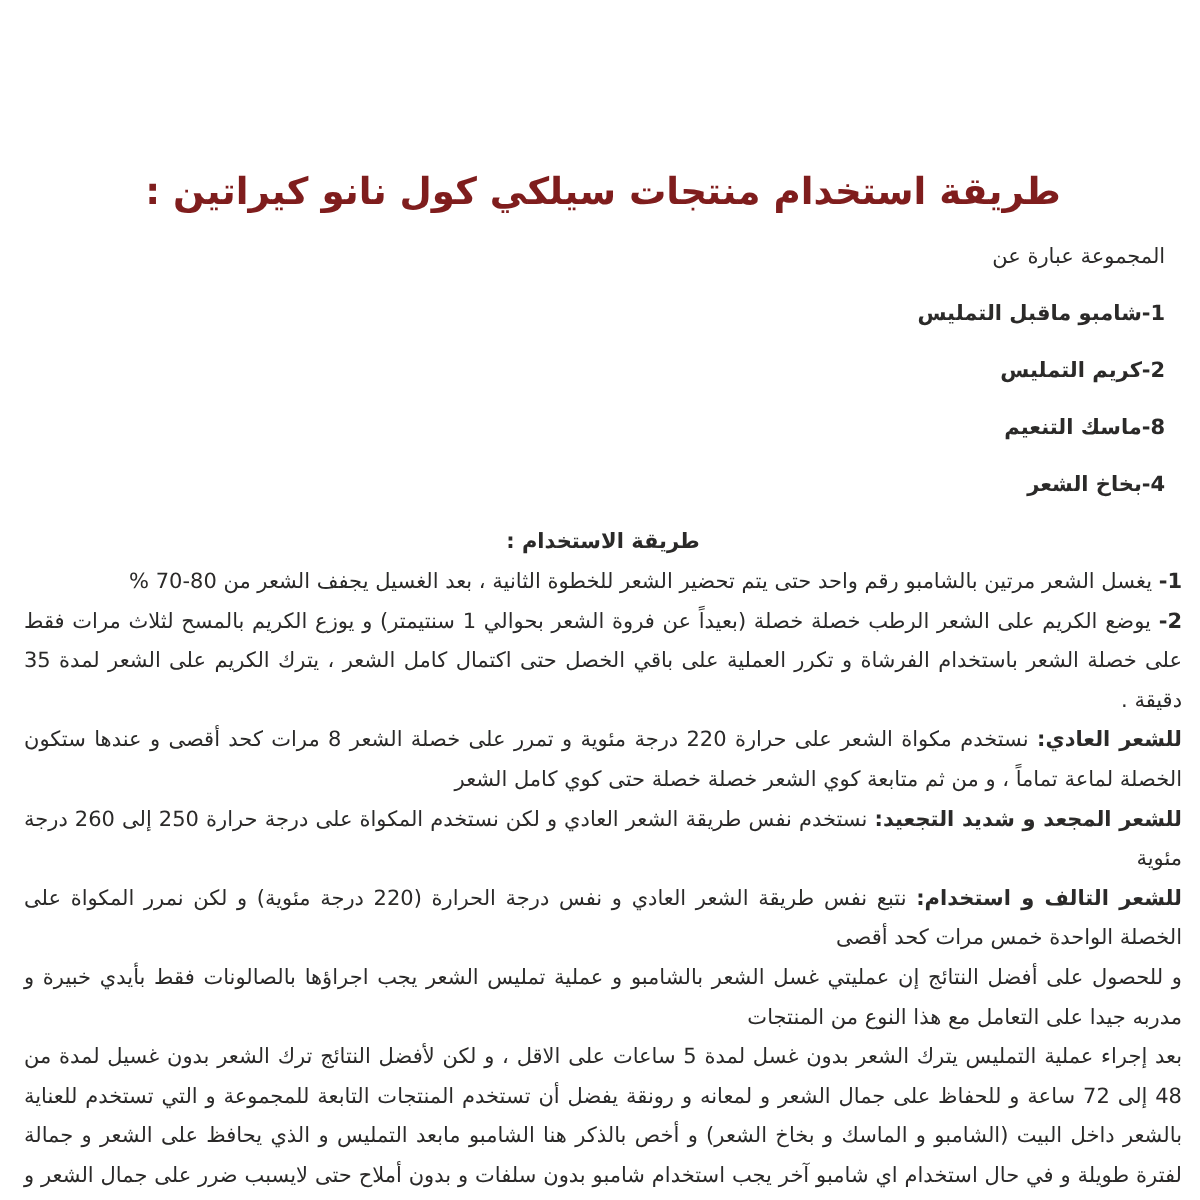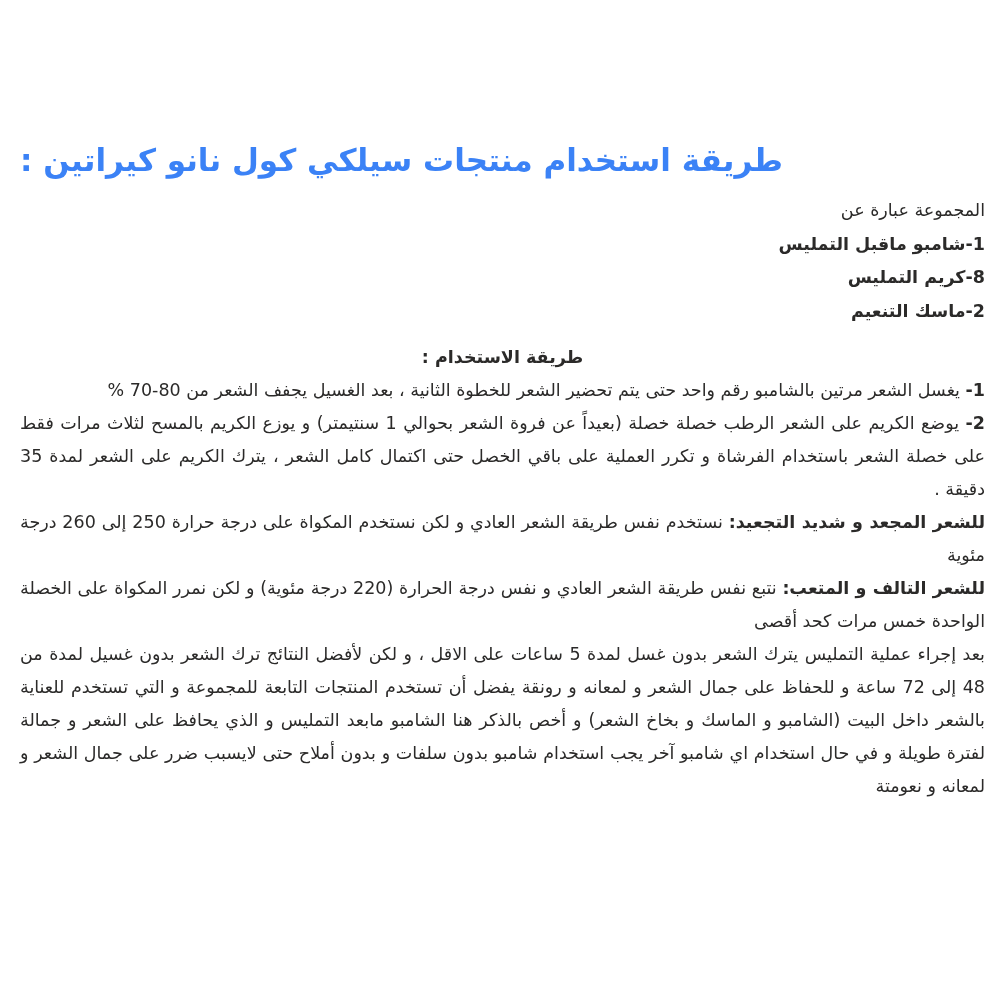--- a/index.html
+++ b/index.html
@@ -19,25 +19,25 @@
     box-sizing: border-box;
     width: 1000px;
     height: 1000px;
     padding: 136px 15px 0 20px;
   }
   .title {
     margin: 0 0 10px 0;
     font-size: 31px;
     font-weight: bold;
     line-height: 48px;
-    text-align: left;
-    color: #3b82f6;
+    text-align: center;
+    color: #7f1d1d;
   }
   .intro p {
-    margin: 0;
+    margin: 14px;
     font-size: 17.5px;
     line-height: 33.5px;
     text-align: right;
   }
   .intro .bold {
     font-weight: bold;
   }
   .usage {
     margin-top: 13px;
   }
@@ -58,34 +58,37 @@
 </head>
 <body>
 
 <div class="page">
 
   <h1 class="title">طريقة استخدام منتجات سيلكي كول نانو كيراتين :</h1>
 
   <div class="intro">
     <p>المجموعة عبارة عن</p>
     <p class="bold">1-شامبو ماقبل التمليس</p>
-    <p class="bold">8-كريم التمليس</p>
-    <p class="bold">2-ماسك التنعيم</p>
+    <p class="bold">2-كريم التمليس</p>
+    <p class="bold">8-ماسك التنعيم</p>
+    <p class="bold">4-بخاخ الشعر</p>
   </div>
 
   <div class="usage">
     <p class="usage-heading">طريقة الاستخدام :</p>
 
     <p><b class="lead">1-</b><span> يغسل الشعر مرتين بالشامبو رقم واحد حتى يتم تحضير الشعر للخطوة الثانية ، بعد الغسيل يجفف الشعر من 80-70 %</span></p>
 
     <p><b class="lead">2-</b><span> يوضع الكريم على الشعر الرطب خصلة خصلة (بعيداً عن فروة الشعر بحوالي 1 سنتيمتر) و يوزع الكريم بالمسح لثلاث مرات فقط على خصلة الشعر باستخدام الفرشاة و تكرر العملية على باقي الخصل حتى اكتمال كامل الشعر ، يترك الكريم على الشعر لمدة 35 دقيقة .</span></p>
 
 
+    <p><b class="lead">للشعر العادي:</b><span> نستخدم مكواة الشعر على حرارة 220 درجة مئوية و تمرر على خصلة الشعر 8 مرات كحد أقصى و عندها ستكون الخصلة لماعة تماماً ، و من ثم متابعة كوي الشعر خصلة خصلة حتى كوي كامل الشعر</span></p>
 
     <p><b class="lead">للشعر المجعد و شديد التجعيد:</b><span> نستخدم نفس طريقة الشعر العادي و لكن نستخدم المكواة على درجة حرارة 250 إلى 260 درجة مئوية</span></p>
 
-    <p><b class="lead">للشعر التالف و المتعب:</b><span> نتبع نفس طريقة الشعر العادي و نفس درجة الحرارة (220 درجة مئوية) و لكن نمرر المكواة على الخصلة الواحدة خمس مرات كحد أقصى</span></p>
+    <p><b class="lead">للشعر التالف و استخدام:</b><span> نتبع نفس طريقة الشعر العادي و نفس درجة الحرارة (220 درجة مئوية) و لكن نمرر المكواة على الخصلة الواحدة خمس مرات كحد أقصى</span></p>
 
+    <p><b class="lead"></b><span>و للحصول على أفضل النتائج إن عمليتي غسل الشعر بالشامبو و عملية تمليس الشعر يجب اجراؤها بالصالونات فقط بأيدي خبيرة و مدربه جيدا على التعامل مع هذا النوع من المنتجات</span></p>
 
     <p><b class="lead"></b><span>بعد إجراء عملية التمليس يترك الشعر بدون غسل لمدة 5 ساعات على الاقل ، و لكن لأفضل النتائج ترك الشعر بدون غسيل لمدة من 48 إلى 72 ساعة و للحفاظ على جمال الشعر و لمعانه و رونقة يفضل أن تستخدم المنتجات التابعة للمجموعة و التي تستخدم للعناية بالشعر داخل البيت (الشامبو و الماسك و بخاخ الشعر) و أخص بالذكر هنا الشامبو مابعد التمليس و الذي يحافظ على الشعر و جمالة لفترة طويلة و في حال استخدام اي شامبو آخر يجب استخدام شامبو بدون سلفات و بدون أملاح حتى لايسبب ضرر على جمال الشعر و لمعانه و نعومتة</span></p>
   </div>
 
 </div>
 
 </body></html>

